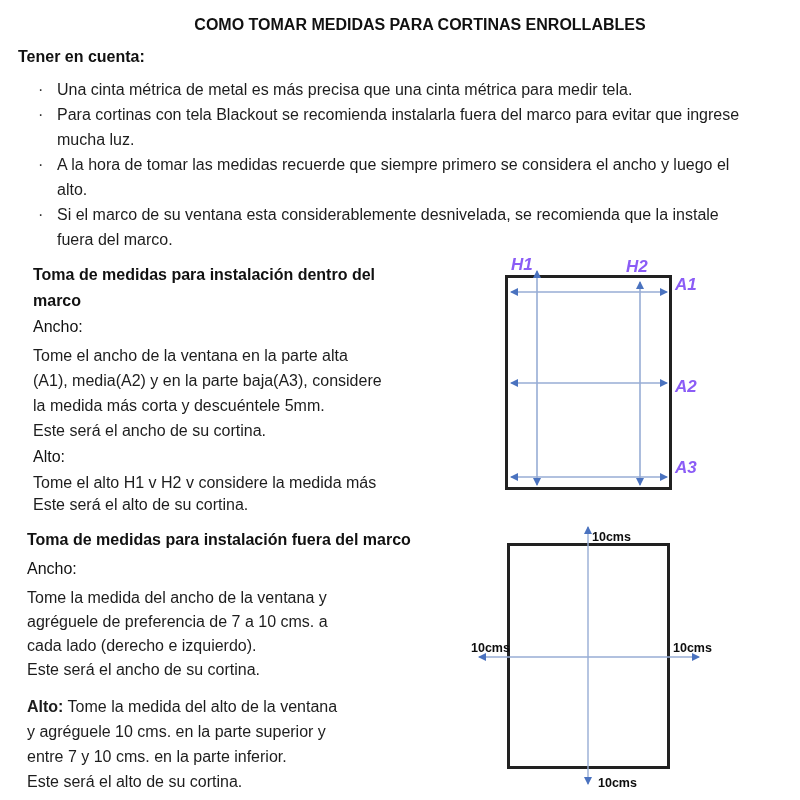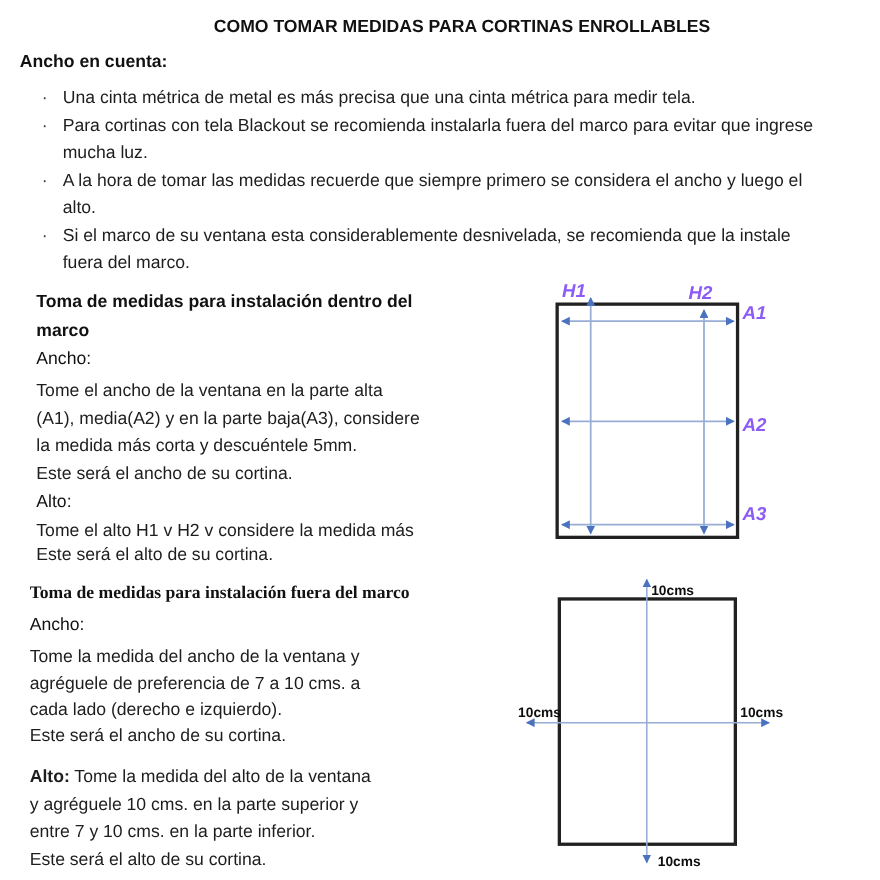--- a/index.html
+++ b/index.html
@@ -20,21 +20,21 @@
   .sec-heading { font-size:16px; font-weight:bold; color:#111; line-height:26px; }
   .sub-label { font-size:16px; font-weight:normal; color:#111; }
   .body-text { font-size:16px; line-height:25px; }
 
   .h-inside { left:33px; top:262px; width:420px; }
   .ancho-l-in { left:33px; top:318px; }
   .ancho-t-in { left:33px; top:343px; }
   .alto-l-in { left:33px; top:448px; }
   .alto-t-in { left:33px; top:472px; line-height:22px; }
 
-  .h-outside { left:27px; top:527px; width:440px;font-family:Liberation Serif, serif; }
+  .h-outside { left:27px; top:527px; width:440px; }
   .ancho-l-out { left:27px; top:560px; }
   .ancho-t-out { left:27px; top:586px; line-height:24px; }
   .alto-p-out { left:27px; top:694px; font-size:16px; line-height:25px; white-space:pre-line; }
 
   .frame { position:absolute; border:3px solid #212121; background:transparent; }
   .frame-inside { left:505px; top:275px; width:167px; height:215px; }
   .frame-outside { left:507px; top:543px; width:163px; height:226px; }
 
   .dlabel { position:absolute; font-weight:bold; color:#8b5cf6; font-size:17px; line-height:16px;font-style:italic; }
   .l-h1 { left:511px; top:257px; }
@@ -48,21 +48,21 @@
   .cm-left   { left:471px; top:642px; }
   .cm-right  { left:673px; top:642px; }
   .cm-bottom { left:598px; top:777px; }
 
   svg.arrows { position:absolute; left:0; top:0; width:800px; height:800px; pointer-events:none; }
 </style>
 </head>
 <body>
 
 <div class="abs title">COMO TOMAR MEDIDAS PARA CORTINAS ENROLLABLES</div>
-<div class="abs note-heading">Ancho en cuenta:</div>
+<div class="abs note-heading">Tener en cuenta:</div>
 
 <div class="abs bullets">
   <div class="bullet">
     <span class="dot">·</span>
     <span class="btext">Una cinta métrica de metal es más precisa que una cinta métrica para medir tela.</span>
   </div>
   <div class="bullet">
     <span class="dot">·</span>
     <span class="btext">Para cortinas con tela Blackout se recomienda instalarla fuera del marco para evitar que ingrese
 mucha luz.</span>

